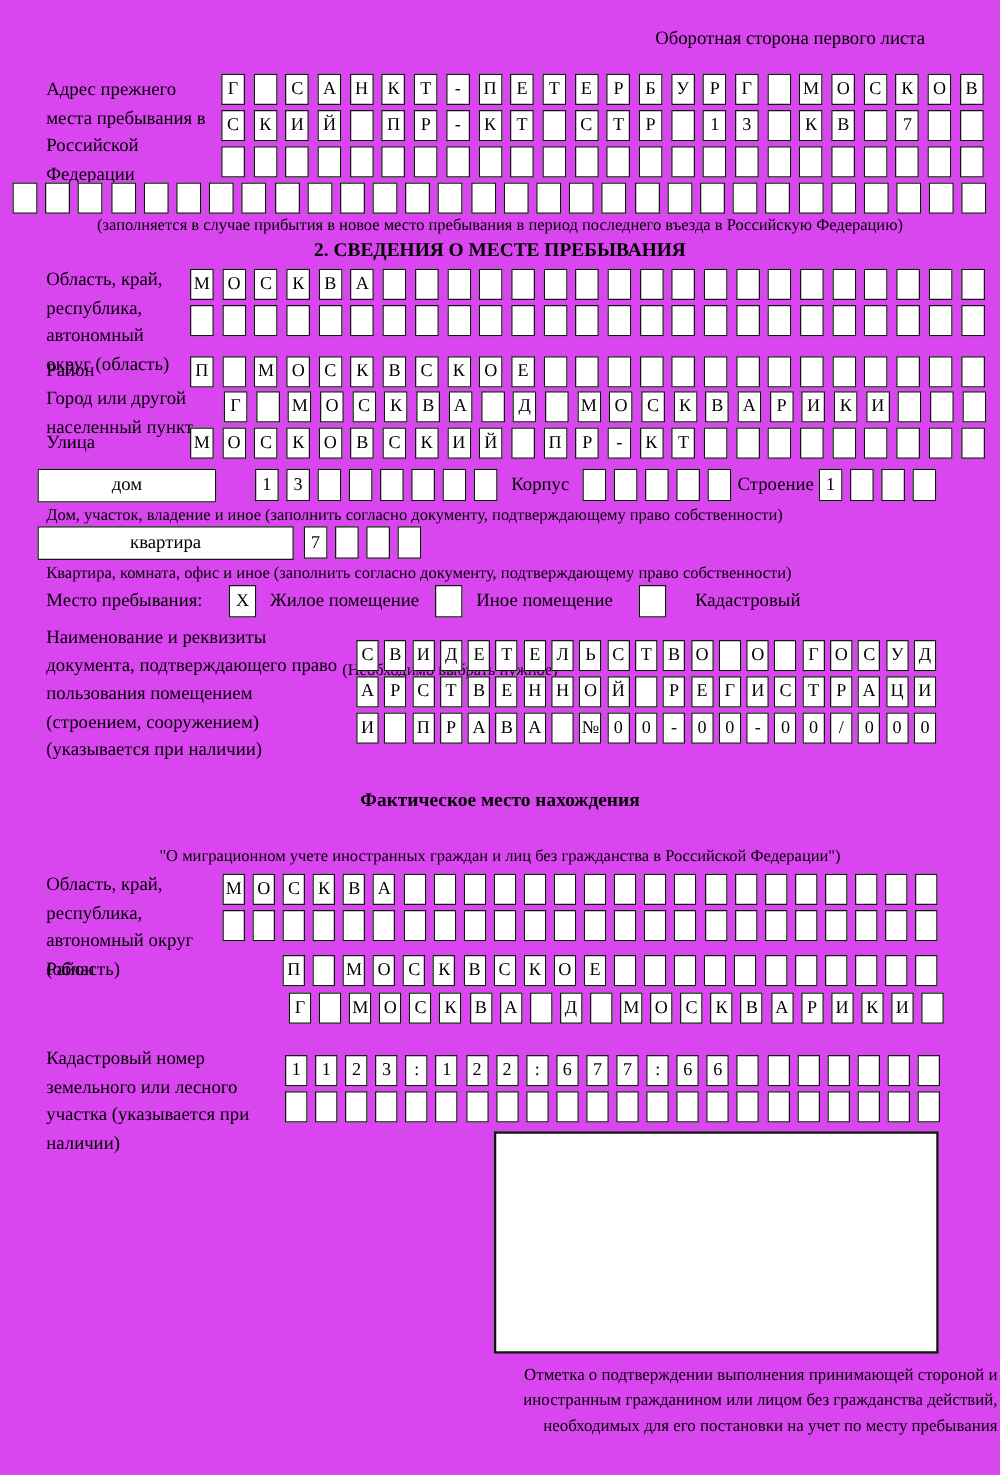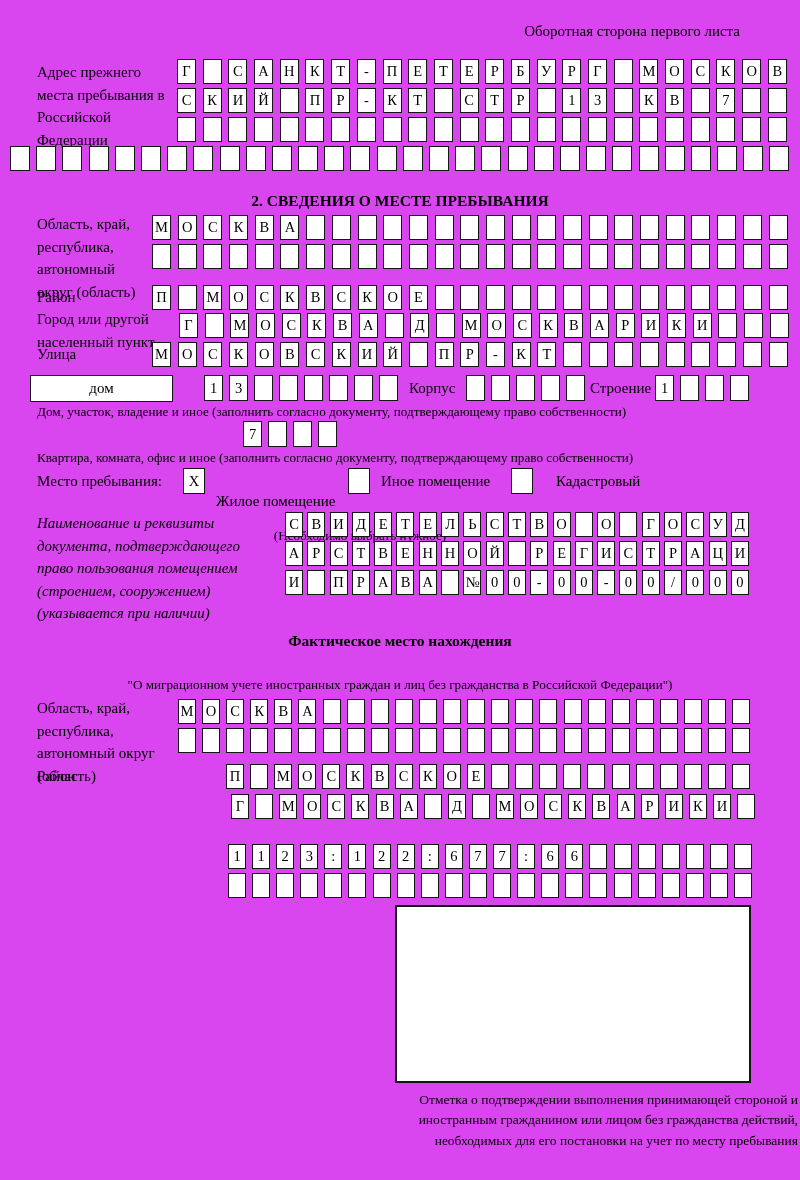--- a/index.html
+++ b/index.html
@@ -136,20 +136,21 @@
       <span class="cell"></span>
       <span class="cell"></span>
       <span class="cell"></span>
       <span class="cell"></span>
       <span class="cell"></span>
       <span class="cell"></span>
       <span class="cell"></span>
       <span class="cell"></span>
       <span class="cell"></span>
     </div>
+  <div class="abs cap center" style="left:0;top:172px;">(заполняется в случае прибытия в новое место пребывания в период последнего въезда в Российскую Федерацию)</div>
 
   <div class="abs title" style="left:0;top:192px;">2. СВЕДЕНИЯ О МЕСТЕ ПРЕБЫВАНИЯ</div>
 
   <div class="abs lbl" style="left:37px;top:213px;width:112px;">Область, край, республика, автономный округ (область)</div>
   <div class="abs cells g25" style="left:152px;top:215px;">
       <span class="cell">М</span>
       <span class="cell">О</span>
       <span class="cell">С</span>
       <span class="cell">К</span>
       <span class="cell">В</span>
@@ -309,44 +310,45 @@
     </div>
   <div class="abs lbl" style="left:590px;top:377px;">Строение</div>
   <div class="abs cells gdom" style="left:655px;top:375px;">
       <span class="cell">1</span>
       <span class="cell"></span>
       <span class="cell"></span>
       <span class="cell"></span>
     </div>
   <div class="abs cap" style="left:37px;top:404px;">Дом, участок, владение и иное (заполнить согласно документу, подтверждающему право собственности)</div>
 
+  <div class="abs longbox" style="left:30px;top:421px;width:205px;">квартира</div>
   <div class="abs cells gdom" style="left:243px;top:421px;">
       <span class="cell">7</span>
       <span class="cell"></span>
       <span class="cell"></span>
       <span class="cell"></span>
     </div>
   <div class="abs cap" style="left:37px;top:450px;">Квартира, комната, офис и иное (заполнить согласно документу, подтверждающему право собственности)</div>
 
   <div class="abs lbl" style="left:37px;top:470px;">Место пребывания:</div>
   <div class="abs cells cbx" style="left:183px;top:468px;">
       <span class="cell">X</span>
     </div>
-  <div class="abs lbl" style="left:216px;top:490px;text-align:center;">Жилое помещение</div>
+  <div class="abs lbl" style="left:216px;top:470px;text-align:center;">Жилое помещение</div>
   <div class="abs cells cbx" style="left:348px;top:468px;">
       <span class="cell"></span>
     </div>
   <div class="abs lbl" style="left:381px;top:470px;">Иное помещение</div>
   <div class="abs cells cbx" style="left:511px;top:468px;">
       <span class="cell"></span>
     </div>
   <div class="abs lbl" style="left:556px;top:470px;">Кадастровый</div>
   <div class="abs cap" style="left:120px;top:496px;width:480px;text-align:center;margin-top:32px;">(Необходимо выбрать нужное)</div>
 
-  <div class="abs lbl" style="left:37px;top:512px;width:238px;font-style:italic;">Наименование и реквизиты документа, подтверждающего право пользования помещением (строением, сооружением) (указывается при наличии)</div>
+  <div class="abs lbl" style="left:37px;top:499px;width:238px;">Наименование и реквизиты документа, подтверждающего право пользования помещением (строением, сооружением) (указывается при наличии)</div>
   <div class="abs cells g21" style="left:285px;top:512px;">
       <span class="cell">С</span>
       <span class="cell">В</span>
       <span class="cell">И</span>
       <span class="cell">Д</span>
       <span class="cell">Е</span>
       <span class="cell">Т</span>
       <span class="cell">Е</span>
       <span class="cell">Л</span>
       <span class="cell">Ь</span>
@@ -511,20 +513,21 @@
       <span class="cell">К</span>
       <span class="cell">В</span>
       <span class="cell">А</span>
       <span class="cell">Р</span>
       <span class="cell">И</span>
       <span class="cell">К</span>
       <span class="cell">И</span>
       <span class="cell"></span>
     </div>
 
+  <div class="abs lbl" style="left:37px;top:836px;width:168px;">Кадастровый номер земельного или лесного участка (указывается при наличии)</div>
   <div class="abs cells gf" style="left:228px;top:844px;">
       <span class="cell">1</span>
       <span class="cell">1</span>
       <span class="cell">2</span>
       <span class="cell">3</span>
       <span class="cell">:</span>
       <span class="cell">1</span>
       <span class="cell">2</span>
       <span class="cell">2</span>
       <span class="cell">:</span>

